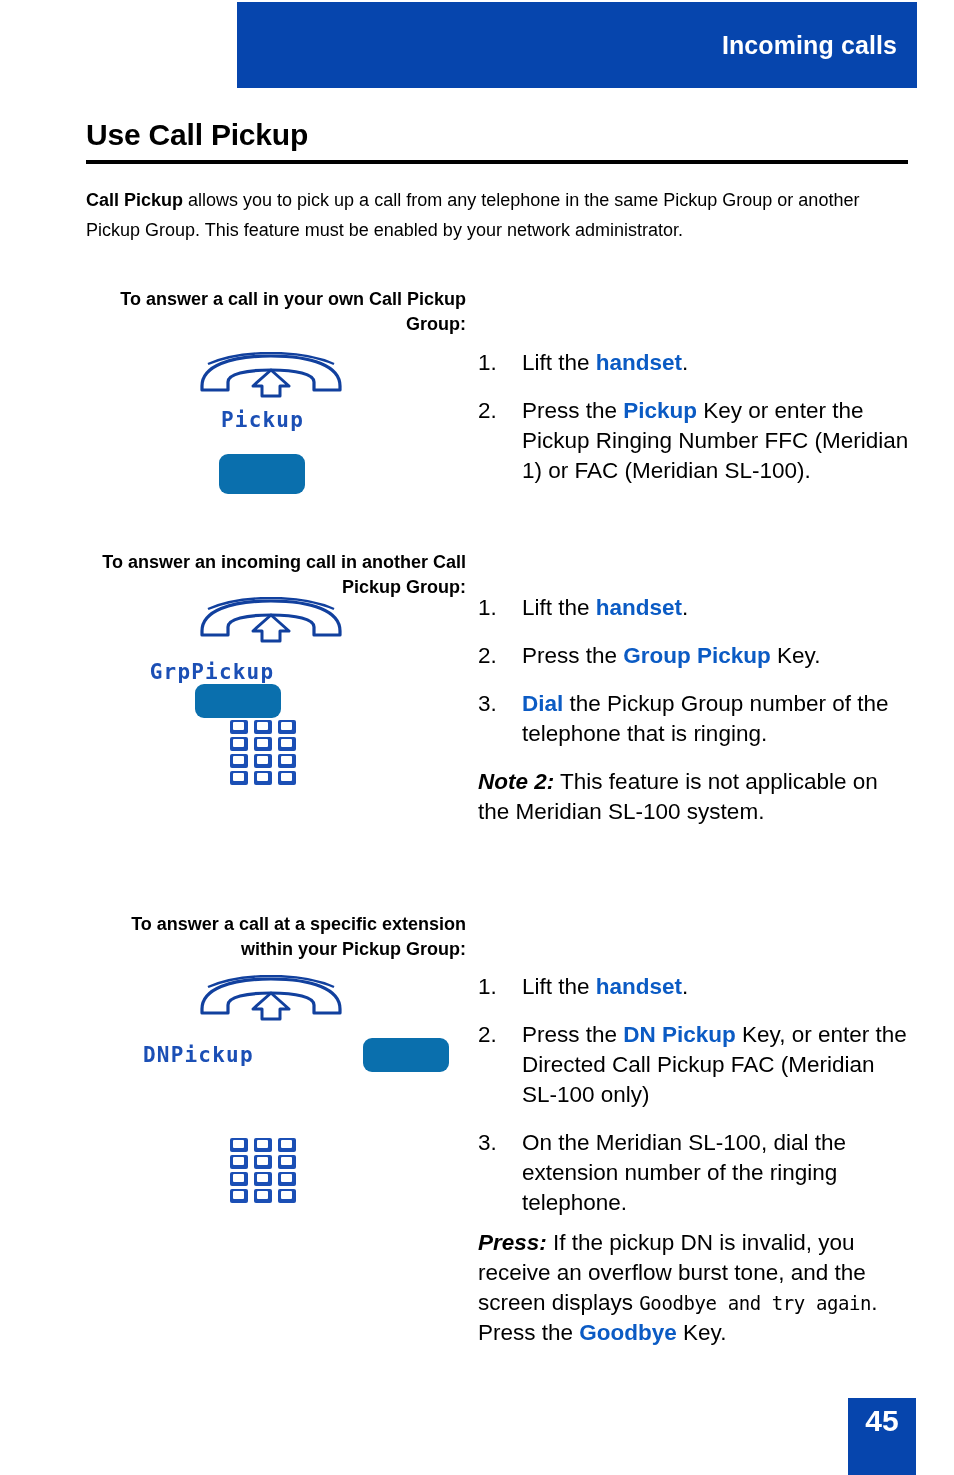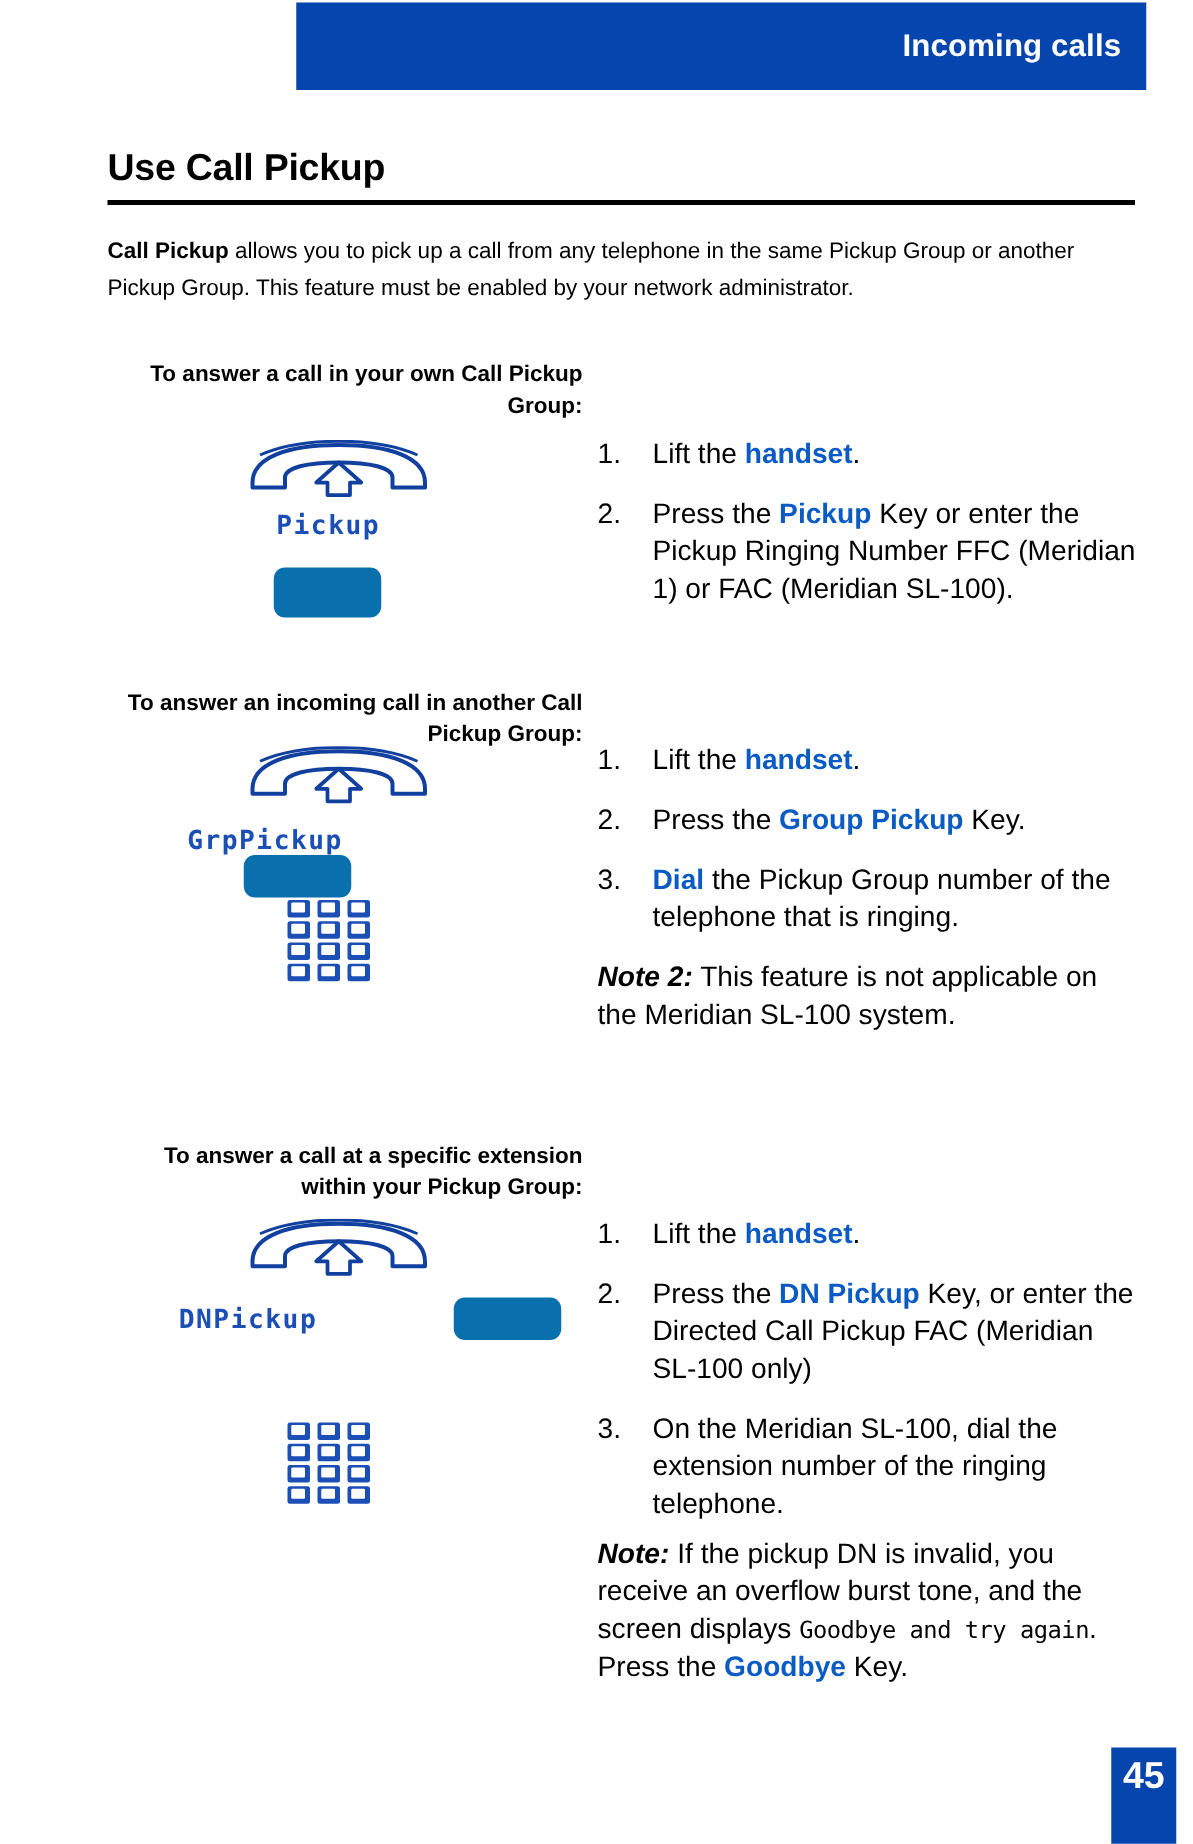--- a/index.html
+++ b/index.html
@@ -16,21 +16,21 @@
     color: #000000;
     overflow: hidden;
   }
 
   
   .header-band {
     position: absolute;
     left: 237px;
     top: 2px;
     width: 680px;
-    height: 70px;
+    height: 86px;
     background: #0645AD;
     display: flex;
     align-items: center;
     justify-content: flex-end;
   }
   .header-title {
     color: #ffffff;
     font-size: 25px;
     font-weight: bold;
     letter-spacing: 0.1px;
@@ -141,23 +141,23 @@
   .note {
     margin-bottom: 10px;
   }
   .note i { font-weight: bold; font-style: italic; }
 
   .blue { color: #0B5BC4; font-weight: bold; }
 
   
   .page-number-box {
     position: absolute;
-    left: 889px;
+    left: 848px;
     top: 1398px;
-    width: 52px;
+    width: 68px;
     height: 77px;
     background: #0645AD;
     color: #ffffff;
     font-size: 30px;
     font-weight: bold;
     display: flex;
     align-items: flex-start;
     justify-content: center;
     padding-top: 6px;
     box-sizing: border-box;
@@ -335,17 +335,17 @@
   </div>
   <div class="step">
     <span class="step-num">2.</span>
     <span class="step-txt"><span>Press the </span><span class="blue">DN Pickup</span><span> Key, or enter the Directed Call Pickup FAC (Meridian SL-100 only)</span></span>
   </div>
   <div class="step" style="margin-bottom:10px;">
     <span class="step-num">3.</span>
     <span class="step-txt"><span>On the Meridian SL-100, dial the extension number of the ringing telephone.</span></span>
   </div>
   <div class="note">
-    <i>Note:</i><span> If the pickup DN is invalid, you receive an overflow burst tone, and the screen displays </span><span class="lcd-inline">Goodbye and try again</span><span>. Press the </span><span class="blue">Goodbye</span><span> Key.</span>
+    <i>Press:</i><span> If the pickup DN is invalid, you receive an overflow burst tone, and the screen displays </span><span class="lcd-inline">Goodbye and try again</span><span>. Press the </span><span class="blue">Goodbye</span><span> Key.</span>
   </div>
 </div>
 
 <div class="page-number-box">45</div>
 
 </body></html>

